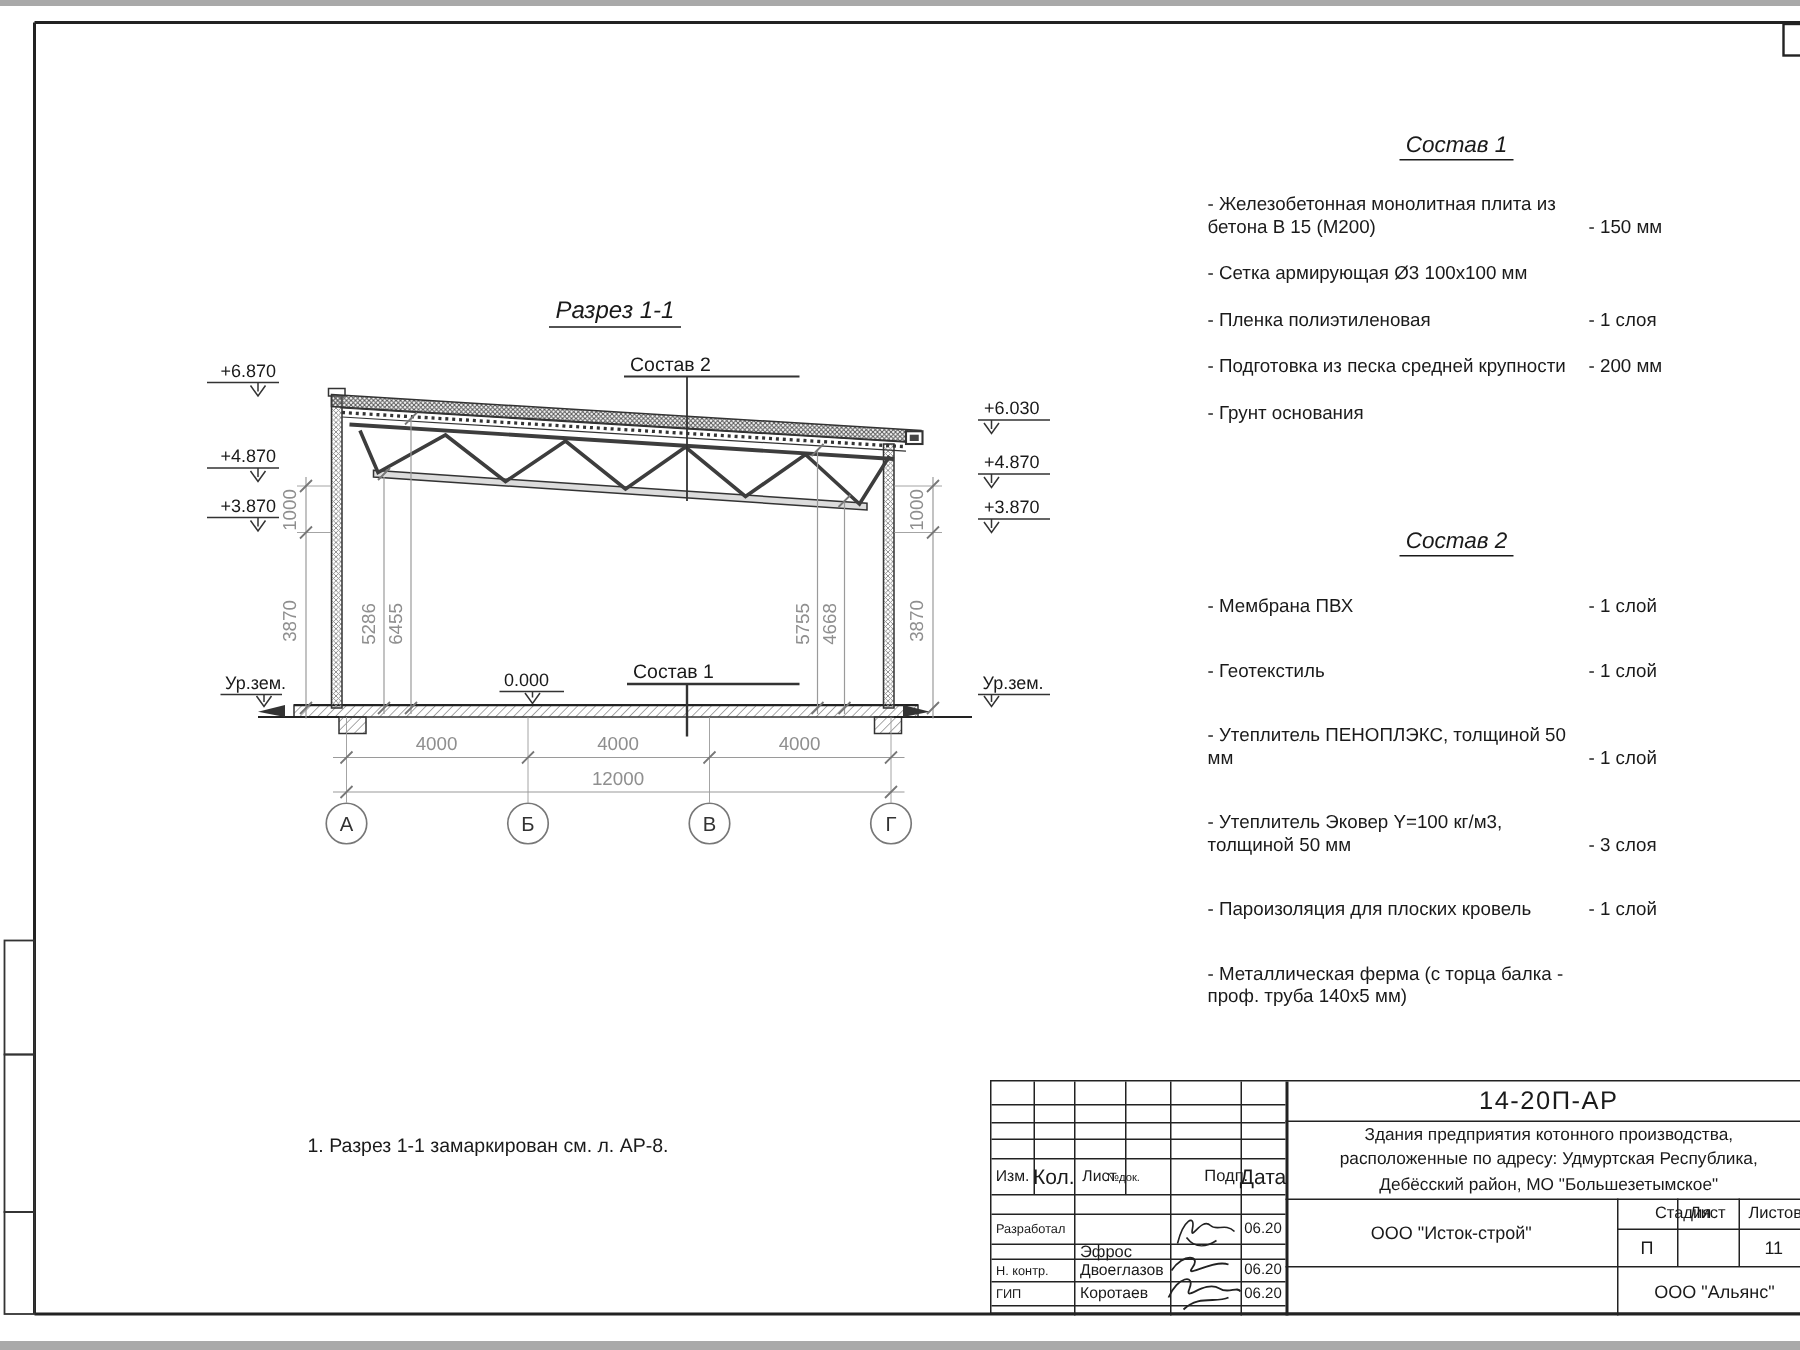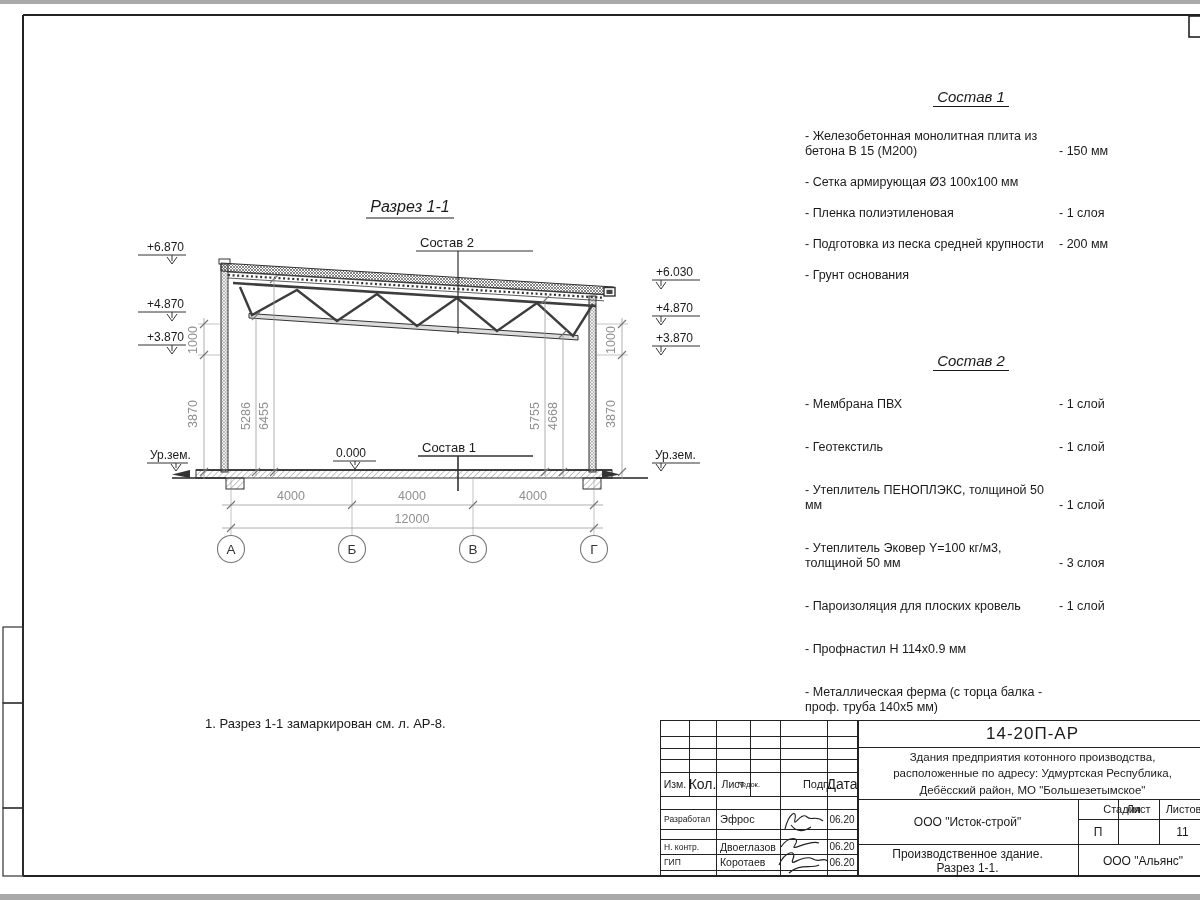--- a/index.html
+++ b/index.html
@@ -271,32 +271,28 @@
     <div class="row">
         <div class="nm">- Утеплитель Эковер Y=100 кг/м3,
   толщиной 50 мм</div>
         <div class="vl">- 3 слоя</div>
       </div>
     <div class="row">
         <div class="nm">- Пароизоляция для плоских кровель</div>
         <div class="vl">- 1 слой</div>
       </div>
     <div class="row">
-        <div class="nm">- Профнастил Н 114х0.9 мм</div>
-        <div class="vl"></div>
-      </div>
-    <div class="row">
         <div class="nm">- Металлическая ферма
   (с торца балка - проф. труба 140х5 мм)</div>
         <div class="vl"></div>
       </div>
   </div>
 </div>
 
-<div class="t" style="left:205px;top:716px;font-size:13px;">1. Разрез 1-1 замаркирован см. л. АР-8.</div>
+<div class="t" style="left:205px;top:756px;font-size:13px;">1. Разрез 1-1 замаркирован см. л. АР-8.</div>
 
 <div class="tb">
 
   <div class="hln" style="left:0;top:15px;width:196px;"></div>
   <div class="hln" style="left:0;top:27px;width:196px;"></div>
   <div class="hln" style="left:0;top:38px;width:196px;"></div>
   <div class="hln" style="left:0;top:51px;width:196px;"></div>
   <div class="hln" style="left:0;top:75px;width:196px;"></div>
   <div class="hln" style="left:0;top:88px;width:196px;"></div>
   <div class="hln" style="left:0;top:108px;width:196px;"></div>
@@ -321,21 +317,21 @@
   <div class="vln" style="left:498px;top:78px;height:45px;"></div>
 
   <div class="cell" style="left:0;top:51px;width:28px;height:24px;font-size:10.5px;">Изм.</div>
   <div class="cell" style="left:28px;top:51px;width:27px;height:24px;font-size:14px;">Кол.</div>
   <div class="cell" style="left:55px;top:51px;width:34px;height:24px;font-size:10.5px;">Лист</div>
   <div class="cell" style="left:73px;top:51px;width:30px;height:24px;font-size:7.5px;">№док.</div>
   <div class="cell" style="left:133px;top:51px;width:47px;height:24px;font-size:11px;">Подп.</div>
   <div class="cell" style="left:166px;top:51px;width:30px;height:24px;font-size:14px;">Дата</div>
 
   <div class="lcell" style="left:3px;top:88px;width:52px;height:20px;font-size:8.5px;">Разработал</div>
-  <div class="lcell" style="left:59px;top:88px;width:58px;height:20px;font-size:11px;">Эфрос</div>
+  <div class="lcell" style="left:59px;top:104px;width:58px;height:20px;font-size:11px;">Эфрос</div>
   <div class="cell" style="left:166px;top:88px;width:30px;height:20px;font-size:10px;">06.20</div>
   <div class="lcell" style="left:3px;top:118px;width:52px;height:15px;font-size:8.5px;">Н. контр.</div>
   <div class="lcell" style="left:59px;top:118px;width:60px;height:15px;font-size:10.5px;">Двоеглазов</div>
   <div class="cell" style="left:166px;top:118px;width:30px;height:15px;font-size:10px;">06.20</div>
   <div class="lcell" style="left:3px;top:133px;width:52px;height:16px;font-size:8.5px;">ГИП</div>
   <div class="lcell" style="left:59px;top:133px;width:60px;height:16px;font-size:10.5px;">Коротаев</div>
   <div class="cell" style="left:166px;top:133px;width:30px;height:16px;font-size:10px;">06.20</div>
 
   <svg class="sig" style="left:120px;top:86px;" width="46" height="28" viewBox="0 0 46 28">
     <path d="M4,22 C8,6 16,2 14,12 C12,22 20,4 26,10 C30,14 36,8 42,14 M10,18 C16,26 24,24 30,20" fill="none" stroke="#222" stroke-width="1.1"></path>
@@ -350,18 +346,14 @@
     <div>расположенные по адресу: Удмуртская Республика,</div>
     <div>Дебёсский район, МО "Большезетымское"</div>
   </div>
   <div class="cell" style="left:196px;top:78px;width:221px;height:45px;font-size:12px;">ООО "Исток-строй"</div>
   <div class="cell" style="left:441px;top:78px;width:40px;height:20px;font-size:11px;">Стадия</div>
   <div class="cell" style="left:457px;top:78px;width:41px;height:20px;font-size:11px;">Лист</div>
   <div class="cell" style="left:498px;top:78px;width:49px;height:20px;font-size:11px;">Листов</div>
   <div class="cell" style="left:417px;top:98px;width:40px;height:25px;font-size:12px;">П</div>
   <div class="cell" style="left:457px;top:98px;width:41px;height:25px;font-size:12px;padding-left:44px;">11</div>
   <div class="cell" style="left:498px;top:98px;width:49px;height:25px;font-size:12px;"></div>
-  <div class="cell" style="left:196px;top:123px;width:221px;height:33px;font-size:12px;flex-direction:column;">
-    <div>Производственное здание.</div>
-    <div>Разрез 1-1.</div>
-  </div>
   <div class="cell" style="left:417px;top:123px;width:130px;height:33px;font-size:12px;">ООО "Альянс"</div>
 </div>
 
 </body></html>

